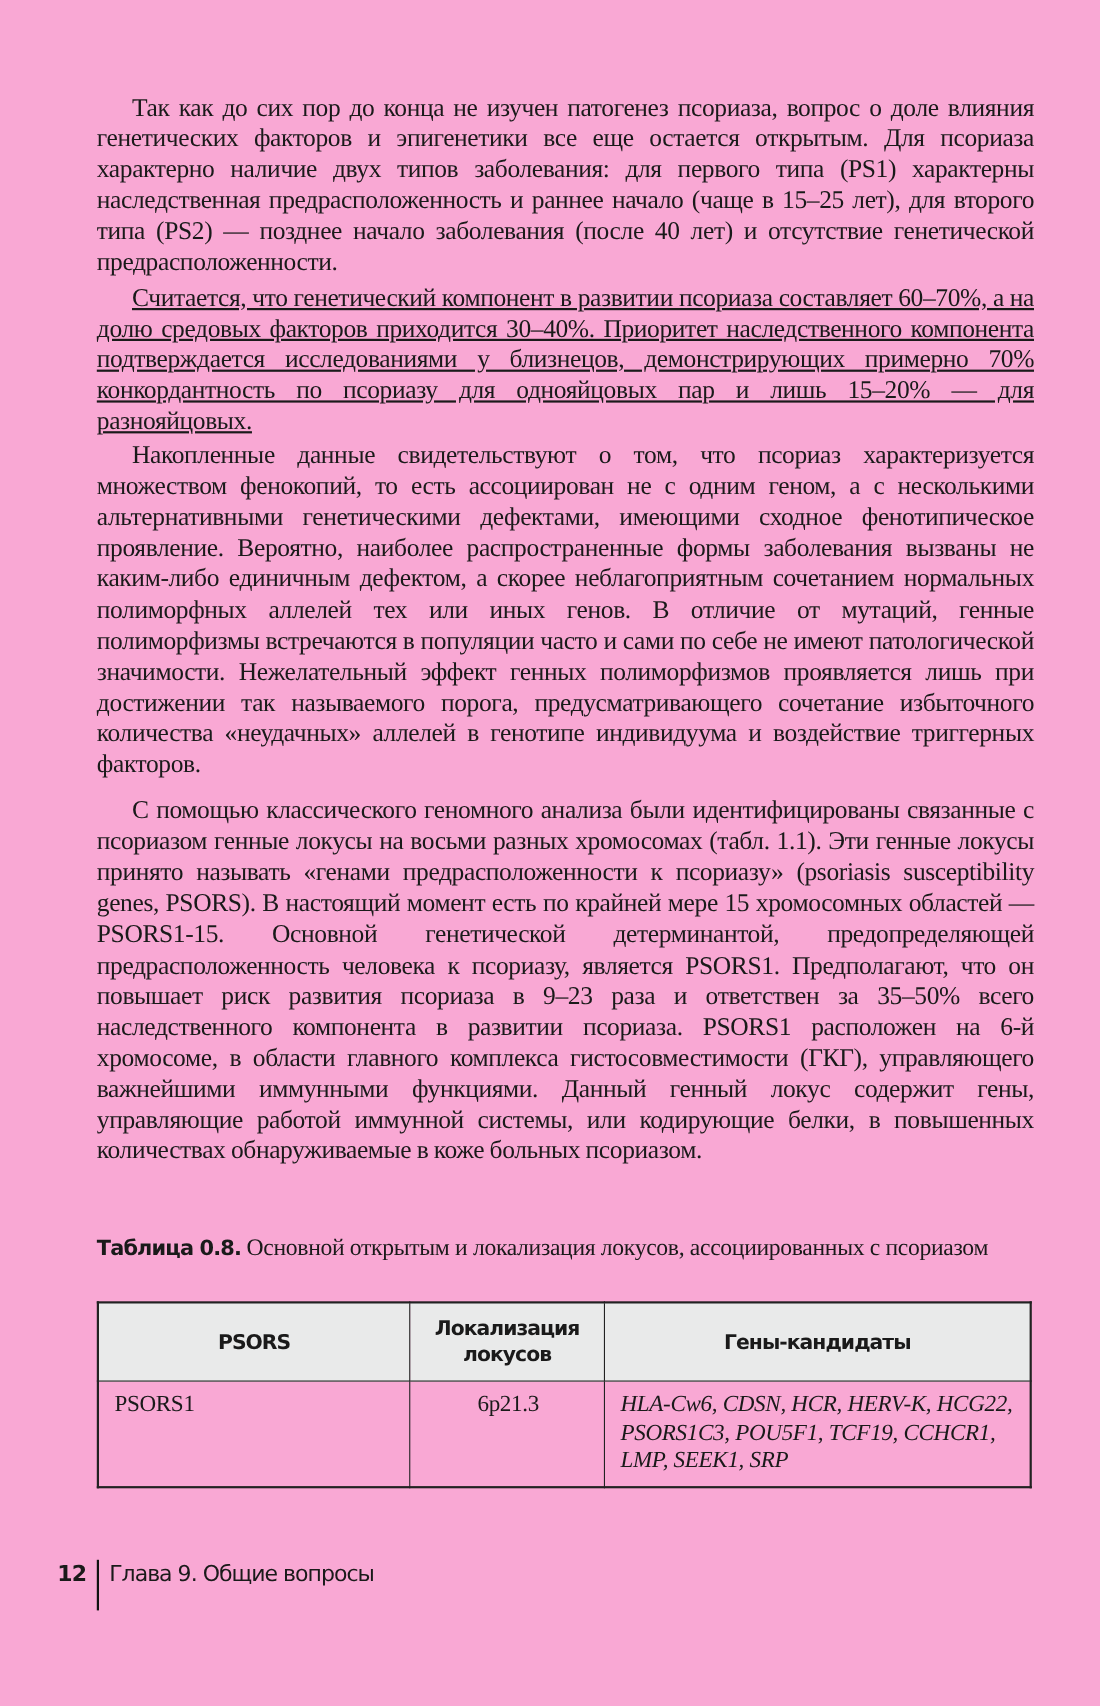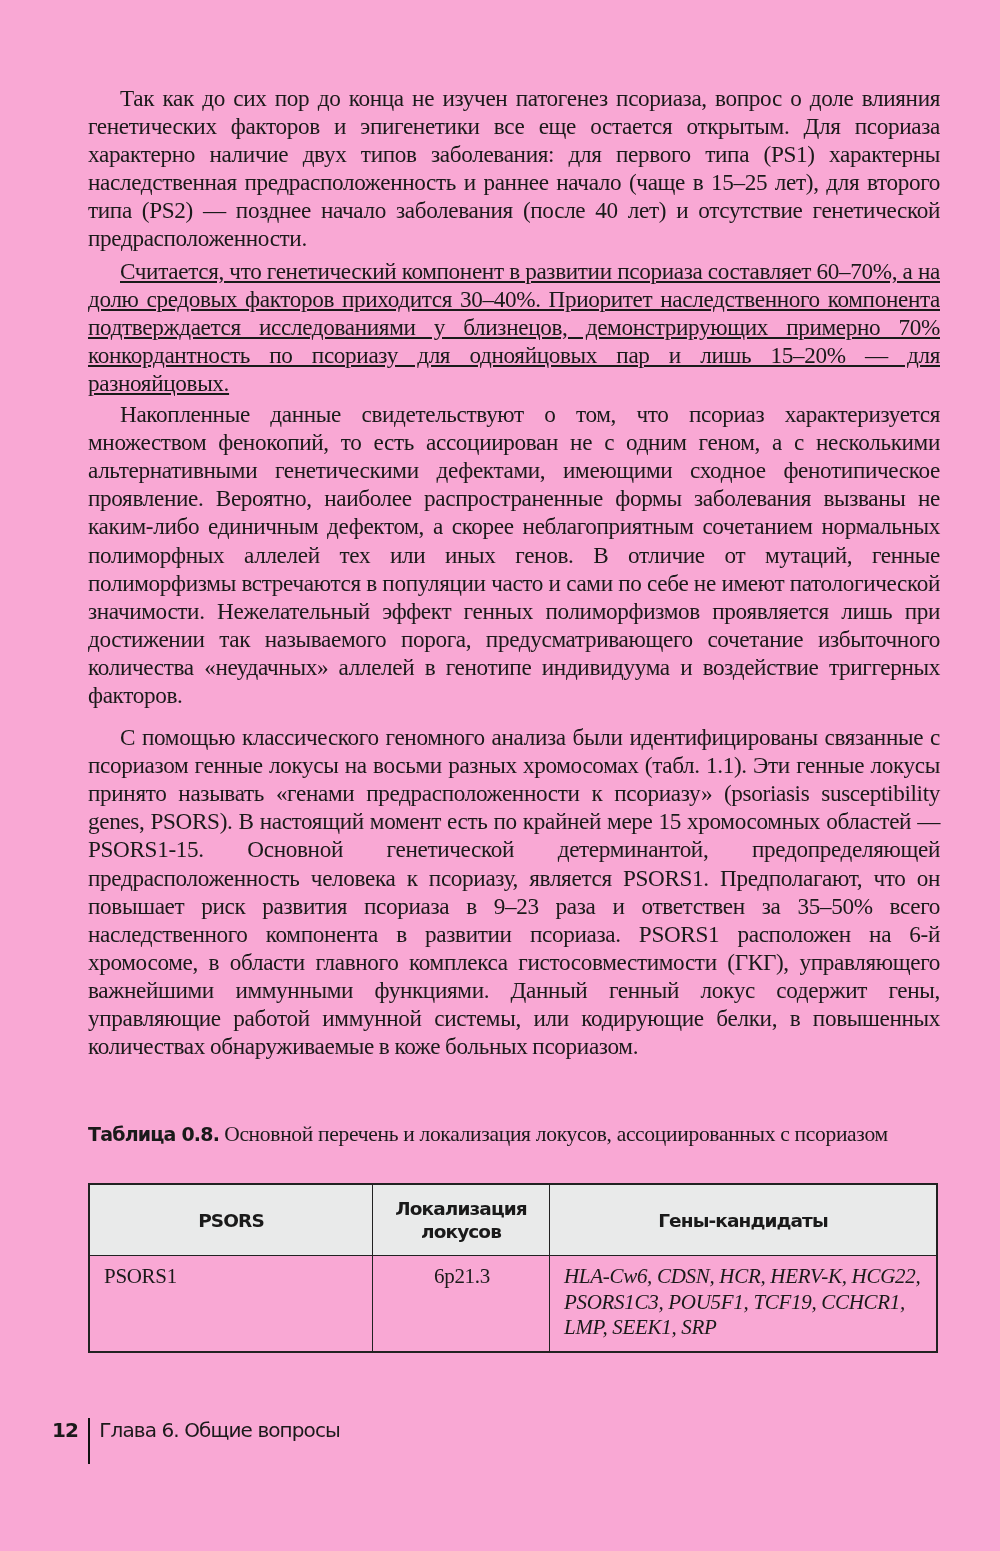--- a/index.html
+++ b/index.html
@@ -52,21 +52,21 @@
 
 <div class="page">
 
   <div class="body-text">
     <p>Так как до сих пор до конца не изучен патогенез псориаза, вопрос о доле влияния генетических факторов и эпигенетики все еще остается открытым. Для псориаза характерно наличие двух типов заболевания: для первого типа (PS1) характерны наследственная предрасположенность и раннее начало (чаще в 15–25 лет), для второго типа (PS2) — позднее начало заболевания (по­сле 40 лет) и отсутствие генетической предрасположенности.</p>
     <p>Считается, что генетический компонент в развитии псориаза составляет 60–70%, а на долю средовых факторов приходится 30–40%. Приоритет наслед­ственного компонента подтверждается исследованиями у близнецов, демон­стрирующих примерно 70% конкордантность по псориазу для однояйцовых пар и лишь 15–20% — для разнояйцовых.</p>
     <p>Накопленные данные свидетельствуют о том, что псориаз характеризует­ся множеством фенокопий, то есть ассоциирован не с одним геном, а с не­сколькими альтернативными генетическими дефектами, имеющими сходное фенотипическое проявление. Вероятно, наиболее распространенные формы заболевания вызваны не каким-либо единичным дефектом, а скорее неблаго­приятным сочетанием нормальных полиморфных аллелей тех или иных ге­нов. В отличие от мутаций, генные полиморфизмы встречаются в популяции часто и сами по себе не имеют патологической значимости. Нежелательный эффект генных полиморфизмов проявляется лишь при достижении так на­зываемого порога, предусматривающего сочетание избыточного количества «неудачных» аллелей в генотипе индивидуума и воздействие триггерных факторов.</p>
     <p>С помощью классического геномного анализа были идентифицирова­ны связанные с псориазом генные локусы на восьми разных хромосомах (табл. 1.1). Эти генные локусы принято называть «генами предрасположен­ности к псориазу» (psoriasis susceptibility genes, PSORS). В настоящий момент есть по крайней мере 15 хромосомных областей — PSORS1-15. Основной гене­тической детерминантой, предопределяющей предрасположенность человека к псориазу, является PSORS1. Предполагают, что он повышает риск развития псориаза в 9–23 раза и ответствен за 35–50% всего наследственного компо­нента в развитии псориаза. PSORS1 расположен на 6-й хромосоме, в области главного комплекса гистосовместимости (ГКГ), управляющего важнейшими иммунными функциями. Данный генный локус содержит гены, управляющие работой иммунной системы, или кодирующие белки, в повышенных количе­ствах обнаруживаемые в коже больных псориазом.</p>
   </div>
 
-  <div class="caption"><span class="cap-label">Таблица 0.8.</span><span> Основной перечень и локализация локусов, ассоциированных с псориазом</span></div>
+  <div class="caption"><span class="cap-label">Таблица 0.8.</span><span> Основной открытым и локализация локусов, ассоциированных с псориазом</span></div>
 
   <table class="loci">
     <thead>
       <tr>
         <th style="width:256px">PSORS</th>
         <th style="width:150px">Локализация локусов</th>
         <th>Гены-кандидаты</th>
       </tr>
     </thead>
     <tbody>
@@ -74,16 +74,16 @@
         <td class="c1">PSORS1</td>
         <td class="c2">6p21.3</td>
         <td class="c3">HLA-Cw6, CDSN, HCR, HERV-K, HCG22, PSORS1C3, POU5F1, TCF19, CCHCR1, LMP, SEEK1, SRP</td>
       </tr>
     </tbody>
   </table>
 
   <div class="footer">
     <span class="pg">12</span>
     <span class="rule"></span>
-    <span class="chap">Глава 6. Общие вопросы</span>
+    <span class="chap">Глава 9. Общие вопросы</span>
   </div>
 
 </div>
 
 </body></html>

